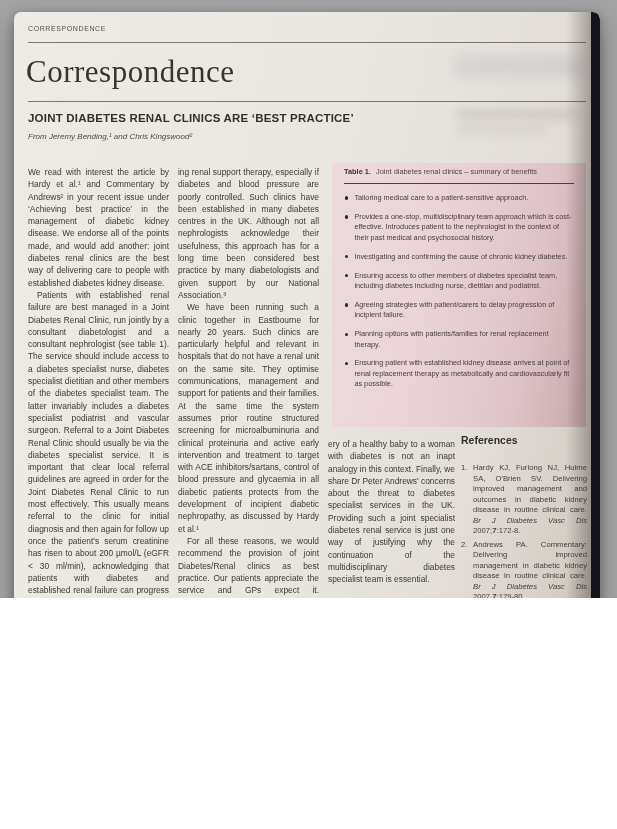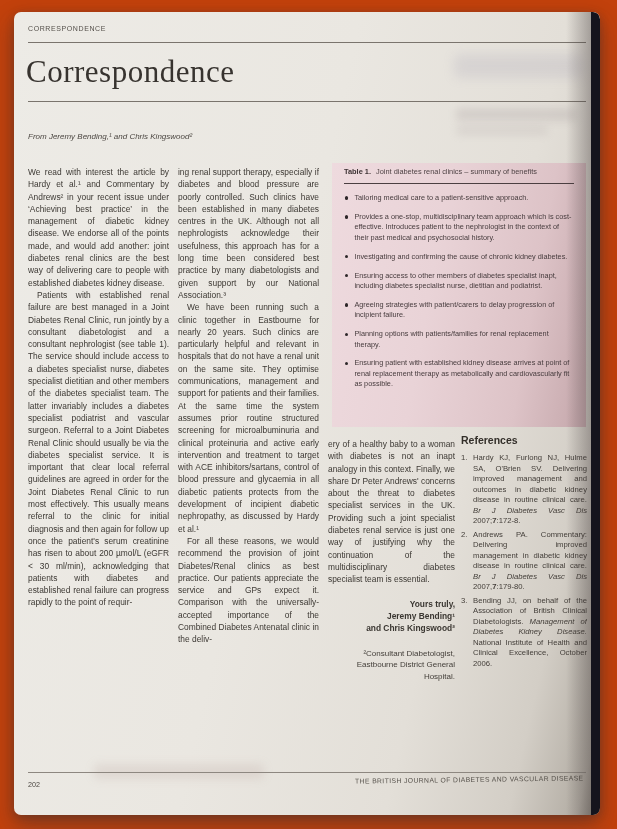--- a/index.html
+++ b/index.html
@@ -1,16 +1,16 @@
 <!DOCTYPE html>
 <html><head>
 <meta charset="utf-8">
 <style>
   html,body{margin:0;padding:0;background:#ffffff;}
-  .viewport{position:relative;width:617px;height:829px;background:#c2410c;overflow:hidden;
+  .viewport{position:relative;width:617px;height:598px;background:#a3a3a3;overflow:hidden;
             font-family:"Liberation Sans", sans-serif;}
   .page{position:absolute;left:14px;top:12px;width:586px;height:803px;border-radius:7px;
         background:linear-gradient(103deg,#edebe6 0%,#eae7e1 45%,#e3dfd8 72%,#d3cec6 88%,#b3ada4 97%,#8d877e 100%);
         box-shadow:0 10px 22px rgba(45,45,50,.42),0 2px 8px rgba(45,45,50,.30);overflow:hidden;}
   .edge-shade{position:absolute;top:0;bottom:0;right:8px;width:26px;
         background:linear-gradient(to right,rgba(60,52,52,0),rgba(60,52,52,.38));}
   .edge-strip{position:absolute;top:0;bottom:0;right:0;width:9px;background:#15141d;
         border-radius:0 7px 7px 0;}
   .ghost{position:absolute;border-radius:4px;pointer-events:none;}
 
@@ -43,21 +43,21 @@
   .table1-label{font-weight:bold;color:#3e3335;margin-right:5px;}
   .table1-rule{border-top:1.6px solid #4b3f41;margin:7px 0 9px 0;}
   .bullet-item{display:flex;margin-bottom:8.5px;}
   .dot{flex:none;width:3.4px;height:3.4px;border-radius:50%;background:#2d2729;margin:3.4px 6px 0 1px;}
   .bullet-text{font-size:7.3px;line-height:10.4px;color:#463b3d;text-align:left;}
 
   .signoff{margin-top:12px;text-align:right;font-size:8.4px;line-height:12px;font-weight:bold;color:#3a3631;}
   .affiliations{margin-top:14px;text-align:right;font-size:8px;line-height:11.6px;color:#45403b;}
   .affil-line{margin-bottom:2px;}
 
-  .ref-heading{font-size:10.5px;font-weight:bold;color:#332f2a;margin:0 0 7px 0;}
+  .ref-heading{font-size:10.5px;font-weight:bold;color:#332f2a;margin:0 0 17px 0;}
   .ref{display:flex;font-size:7.7px;line-height:10.5px;color:#423d38;margin-bottom:3px;}
   .ref-num{flex:none;width:12px;}
   .ref-body{flex:1;text-align:justify;}
   .ref-src{font-style:italic;}
   .ref-vol{font-weight:bold;}
 
   .page-number{position:absolute;left:14px;top:768px;font-size:7.2px;font-weight:normal;color:#4c4742;}
   .journal-footer{position:absolute;right:16px;top:764px;font-size:6.8px;letter-spacing:.4px;
         color:#55504a;transform:rotate(-0.8deg);}
 </style>
@@ -71,20 +71,21 @@
     <div class="ghost" style="left:442px;top:96px;width:120px;height:13px;background:#958a8c;opacity:.22;filter:blur(4px);"></div>
     <div class="ghost" style="left:442px;top:114px;width:92px;height:9px;background:#9b9092;opacity:.18;filter:blur(4px);"></div>
     <div class="ghost" style="left:80px;top:752px;width:170px;height:15px;background:#b29a94;opacity:.20;filter:blur(5px);"></div>
 
     <div class="running-head">CORRESPONDENCE</div>
     <div class="rule rule-1"></div>
 
     <div class="section-title">Correspondence</div>
     <div class="rule rule-2"></div>
 
+    <div class="article-heading">JOINT DIABETES RENAL CLINICS ARE ‘BEST PRACTICE’</div>
     <div class="byline">From Jeremy Bending,¹ and Chris Kingswood²</div>
 
     <div class="col col-1 bodytext">
       <p class="para">We read with interest the article by Hardy et al.¹ and Commentary by Andrews² in your recent issue under ‘Achieving best practice’ in the management of diabetic kidney disease. We endorse all of the points made, and would add another: joint diabetes renal clinics are the best way of delivering care to people with established diabetes kidney disease.</p>
       <p class="para indent">Patients with established renal failure are best managed in a Joint Diabetes Renal Clinic, run jointly by a consultant diabetologist and a consultant nephrologist (see table 1). The service should include access to a diabetes specialist nurse, diabetes specialist dietitian and other members of the diabetes specialist team. The latter invariably includes a diabetes specialist podiatrist and vascular surgeon. Referral to a Joint Diabetes Renal Clinic should usually be via the diabetes specialist service. It is important that clear local referral guidelines are agreed in order for the Joint Diabetes Renal Clinic to run most effectively. This usually means referral to the clinic for initial diagnosis and then again for follow up once the patient's serum creatinine has risen to about 200 µmol/L (eGFR &lt; 30 ml/min), acknowledging that patients with diabetes and established renal failure can progress rapidly to the point of requir-</p>
     </div>
 
     <div class="col col-2 bodytext">
       <p class="para">ing renal support therapy, especially if diabetes and blood pressure are poorly controlled. Such clinics have been established in many diabetes centres in the UK. Although not all nephrologists acknowledge their usefulness, this approach has for a long time been considered best practice by many diabetologists and given support by our National Association.³</p>
       <p class="para indent">We have been running such a clinic together in Eastbourne for nearly 20 years. Such clinics are particularly helpful and relevant in hospitals that do not have a renal unit on the same site. They optimise communications, management and support for patients and their families. At the same time the system assumes prior routine structured screening for microalbuminuria and clinical proteinuria and active early intervention and treatment to target with ACE inhibitors/sartans, control of blood pressure and glycaemia in all diabetic patients protects from the development of incipient diabetic nephropathy, as discussed by Hardy et al.¹</p>
@@ -104,21 +105,21 @@
       <div class="bullet-item">
         <span class="dot"></span>
         <span class="bullet-text">Provides a one-stop, multidisciplinary team approach which is cost-effective. Introduces patient to the nephrologist in the context of their past medical and psychosocial history.</span>
       </div>
       <div class="bullet-item">
         <span class="dot"></span>
         <span class="bullet-text">Investigating and confirming the cause of chronic kidney diabetes.</span>
       </div>
       <div class="bullet-item">
         <span class="dot"></span>
-        <span class="bullet-text">Ensuring access to other members of diabetes specialist inapt, including diabetes specialist nurse, dietitian and podiatrist.</span>
+        <span class="bullet-text">Ensuring access to other members of diabetes specialist team, including diabetes including nurse, dietitian and podiatrist.</span>
       </div>
       <div class="bullet-item">
         <span class="dot"></span>
         <span class="bullet-text">Agreeing strategies with patient/carers to delay progression of incipient failure.</span>
       </div>
       <div class="bullet-item">
         <span class="dot"></span>
         <span class="bullet-text">Planning options with patients/families for renal replacement therapy.</span>
       </div>
       <div class="bullet-item">

